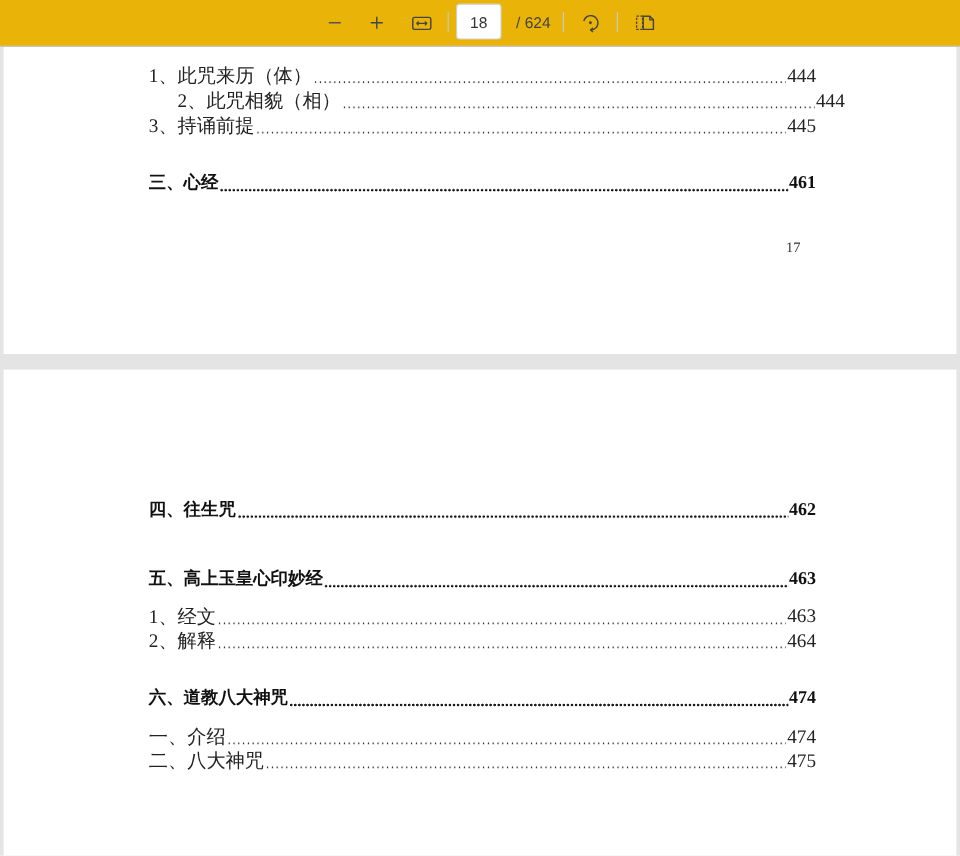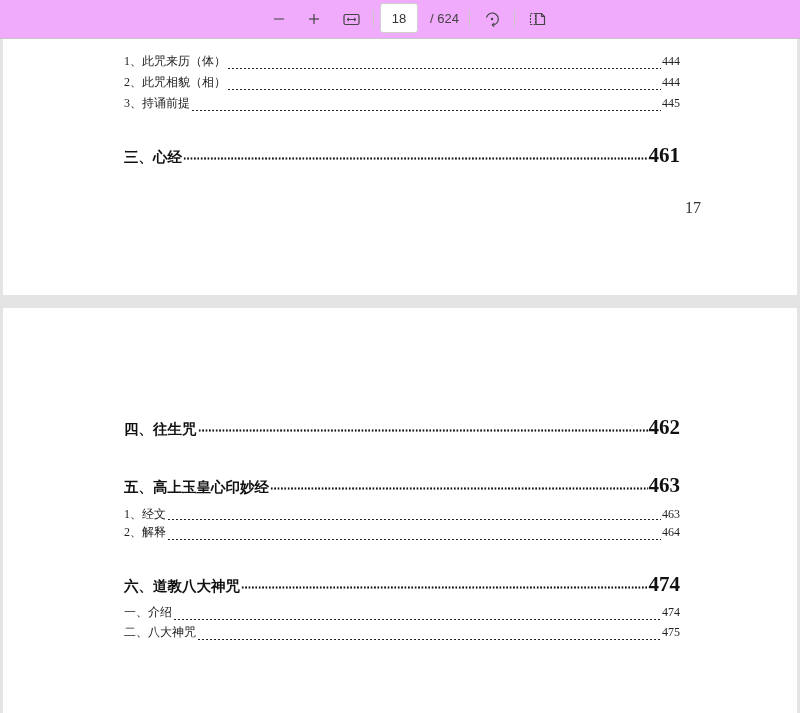--- a/index.html
+++ b/index.html
@@ -4,21 +4,21 @@
   <style>
     html, body { margin:0; padding:0; }
     body {
       width:800px; height:713px; overflow:hidden;
       background:#e4e4e4;
       font-family: "Liberation Serif", "DejaVu Serif", serif;
       position:relative;
     }
     .toolbar {
       position:absolute; left:0; top:0; width:800px; height:38px;
-      background:#f0abfc; border-bottom:1px solid #c6c6c6;
+      background:#eab308; border-bottom:1px solid #c6c6c6;
       z-index:10;
       font-family: "Liberation Sans", "DejaVu Sans", sans-serif;
     }
     .tb-btn {
       position:absolute; top:7px; width:26px; height:24px;
       display:flex; align-items:center; justify-content:center;
       cursor:pointer; color:#444;
     }
     .tb-sep { position:absolute; top:10px; width:1px; height:17px; background:#c8c8c8; }
     .page-input {
@@ -30,39 +30,39 @@
     .page-total { position:absolute; left:430px; top:11px; font-size:13px; color:#444; }
 
     .page {
       position:absolute; left:3px; width:794px; background:#fff;
     }
     #page1 { top:0px; height:295px; }
     #page2 { top:308px; height:420px; }
 
     .toc-row {
       position:absolute; left:121px; width:556px; height:20px;
-      display:flex; align-items:baseline; font-size:12px; color:#222;
+      display:flex; align-items:baseline; font-size:16px; color:#222;
       white-space:nowrap;
     }
     .toc-row .lbl { flex:none; }
     .toc-row .dots {
       flex:1; overflow:hidden; margin:0 1px;
       background-image: radial-gradient(circle, #222 0.7px, transparent 0.9px);
       background-size:4px 3px; background-repeat:repeat-x;
       background-position:0 100%;
       height:14px; align-self:flex-end; margin-bottom:3px;
     }
     .toc-row .pg { flex:none; }
     .toc-row.bold { font-weight:bold; font-family:"DejaVu Sans","Liberation Sans",sans-serif; font-size:14.5px; color:#111; }
-    .toc-row.bold .pg { font-family:"Liberation Serif","DejaVu Serif",serif; font-size:21px;text-align:right; }
+    .toc-row.bold .pg { font-family:"Liberation Serif","DejaVu Serif",serif; font-size:15px;text-align:right; }
     .toc-row.bold .dots {
       background-image: radial-gradient(circle, #111 1px, transparent 1.2px);
       background-size:3.4px 3px;
     }
-    .page-number { position:absolute; left:682px; top:199px; font-size:16px; color:#333; }
+    .page-number { position:absolute; left:652px; top:199px; font-size:12px; color:#333; }
   </style>
 </head>
 <body>
 
 <div class="toolbar">
   <div class="tb-btn" style="left:266px;">
     <svg width="12" height="12" viewBox="0 0 12 12">
         <line x1="1" y1="6" x2="11" y2="6" stroke="#555" stroke-width="1.2"></line>
       </svg>
   </div>
@@ -98,21 +98,21 @@
       </svg>
   </div>
 </div>
 
 <div class="page" id="page1">
   <div class="toc-row" style="top:53px;">
     <span class="lbl">1、此咒来历（体）</span>
     <span class="dots"></span>
     <span class="pg">444</span>
   </div>
-  <div class="toc-row" style="top:74px;">
+  <div class="toc-row" style="top:74px;margin-left:24px;">
     <span class="lbl">2、此咒相貌（相）</span>
     <span class="dots"></span>
     <span class="pg">444</span>
   </div>
   <div class="toc-row" style="top:95px;">
     <span class="lbl">3、持诵前提</span>
     <span class="dots"></span>
     <span class="pg">445</span>
   </div>
   <div class="toc-row bold" style="top:143px;">

